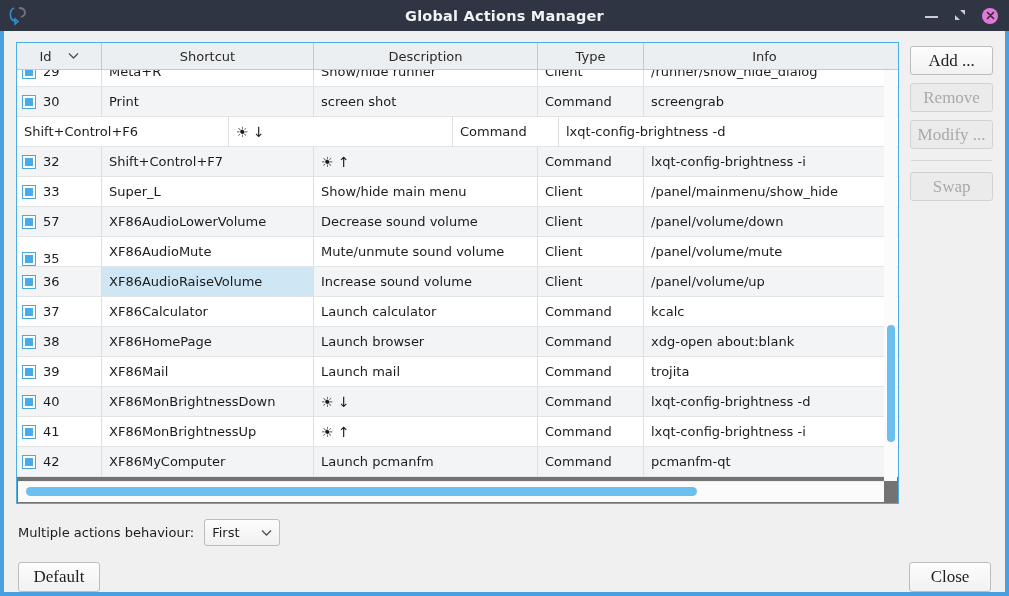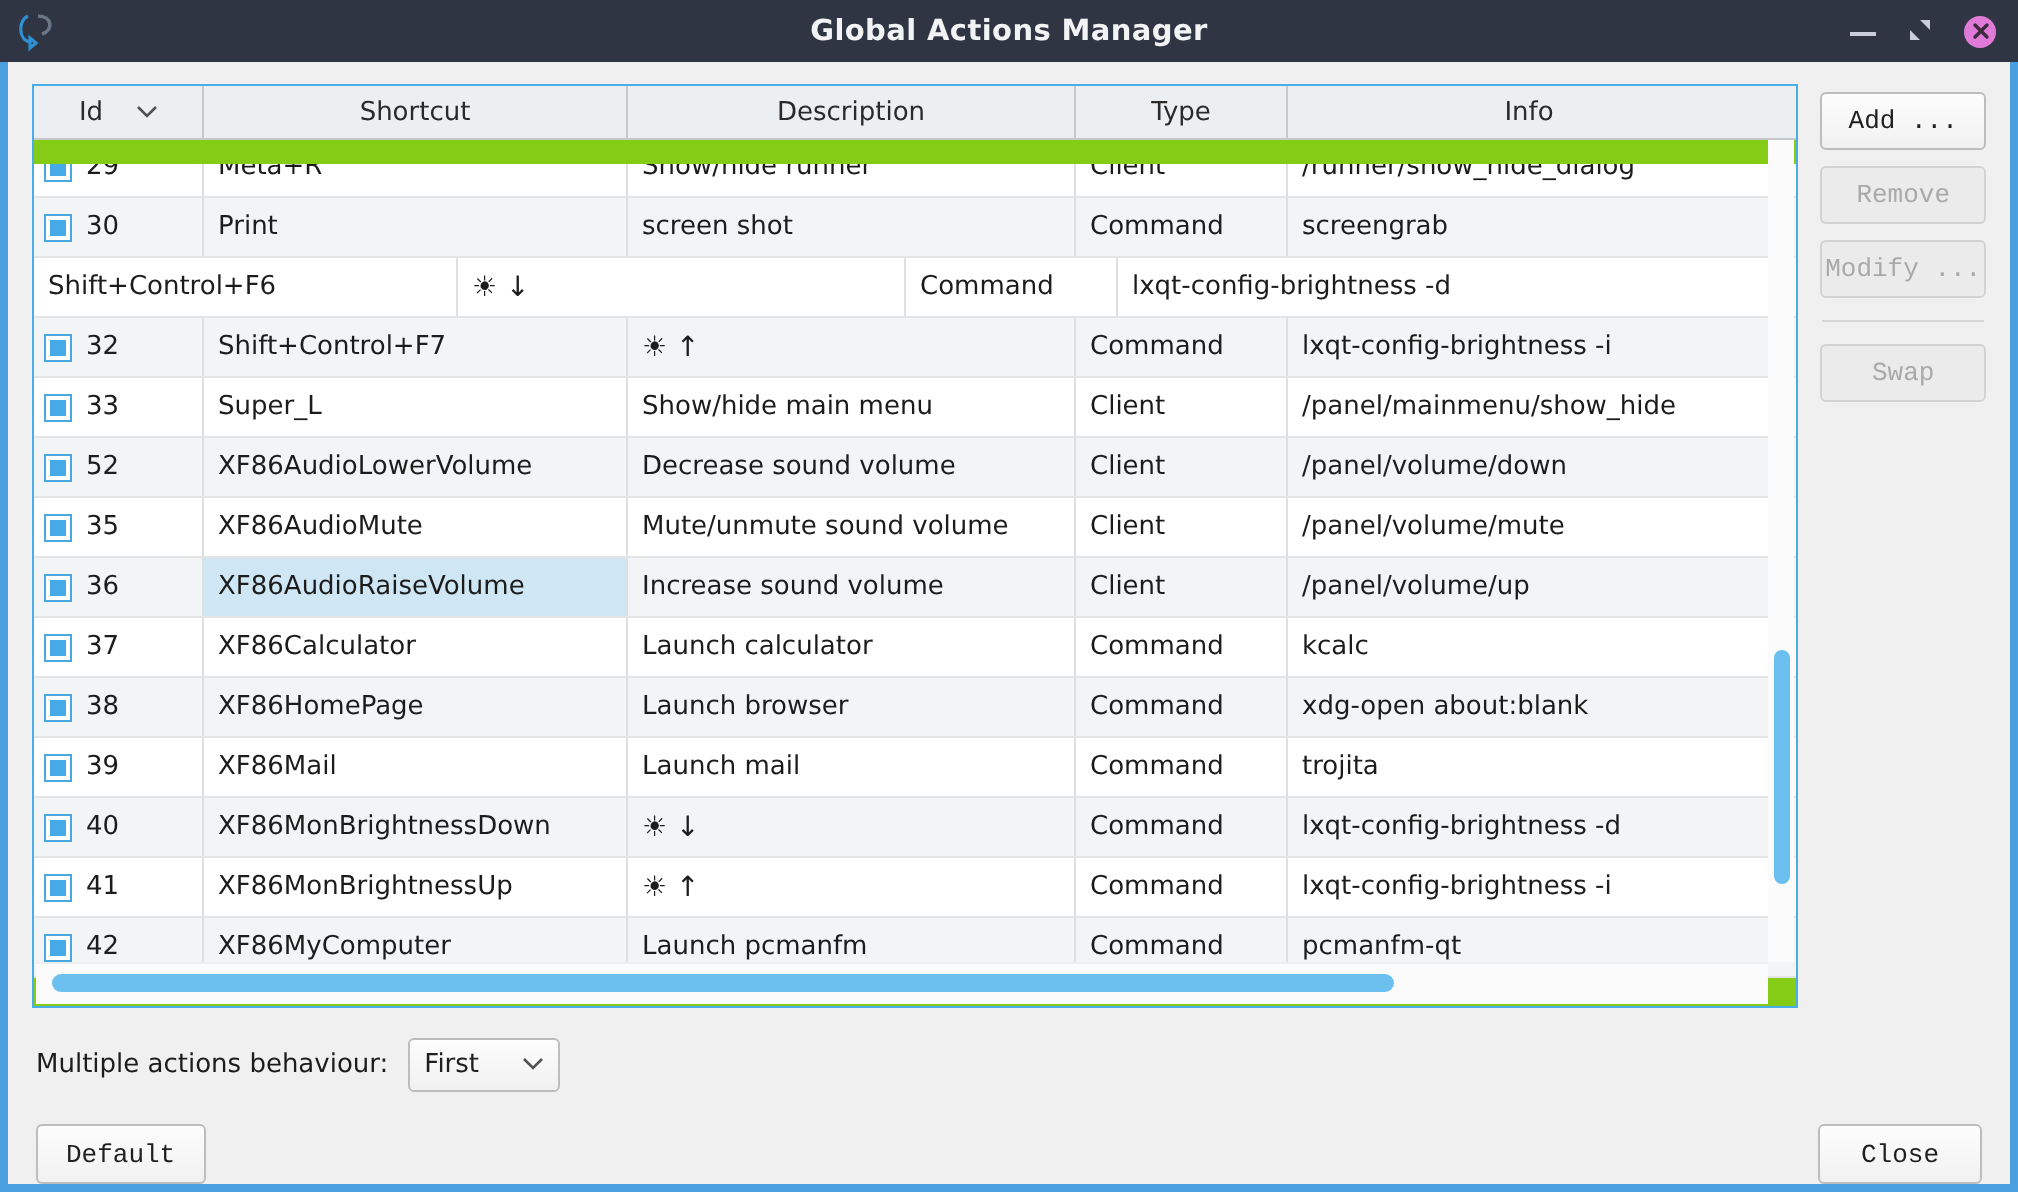--- a/index.html
+++ b/index.html
@@ -37,23 +37,23 @@
     width:16px;height:16px;border-radius:50%;background:#e07ad8;
     display:flex;align-items:center;justify-content:center;
   }
   .wc-close svg{display:block;}
   
   .body{flex:1 1 auto;display:flex;flex-direction:column;padding:11px 12px 0 12px;box-sizing:border-box;}
   .top-area{display:flex;gap:11px;align-items:flex-start;}
   
   .table-frame{
     width:896px;height:462px;box-sizing:border-box;
-    border:1px solid #49aee8;background:#84cc16;
+    border:1px solid #49aee8;background:#737373;
     position:relative;overflow:hidden;
-    display:flex;flex-direction:column;gap:12px;
+    display:flex;flex-direction:column;
   }
   .thead{
     display:flex;height:26px;flex:0 0 26px;background:#eceff1;
     border-bottom:1px solid #c6c9cc;
   }
   .th{
     display:flex;align-items:center;justify-content:center;
     font-size:13px;color:#2a2a2a;
     border-right:1px solid #c6c9cc;box-sizing:border-box;
     height:100%;position:relative;background:#eceff1;
@@ -92,21 +92,21 @@
   }
   .hthumb{
     position:absolute;top:5px;left:8px;width:77.5%;height:9px;border-radius:5px;background:#6cc0ef;cursor:pointer;
   }
   
   .side{display:flex;flex-direction:column;gap:8px;width:84px;padding-top:4px;}
   .btn{
     height:29px;box-sizing:border-box;
     background:linear-gradient(#fdfdfd,#f1f1f1);
     border:1px solid #bdbdbd;border-radius:3px;
-    font-size:13px;color:#1f1f1f;font-family:Liberation Mono, monospace;
+    font-size:17px;color:#1f1f1f;font-family:Liberation Serif, serif;
     display:flex;align-items:center;justify-content:center;cursor:pointer;
   }
   .btn.disabled{
     background:#ebebeb;border-color:#d2d2d2;color:#a9a9a9;cursor:default;
   }
   .sep{height:1px;background:#d6d6d6;margin:3px 1px;}
   
   .behaviour{display:flex;align-items:center;gap:10px;margin-top:15px;padding-left:2px;}
   .behaviour-label{font-size:13px;color:#1c1c1c;}
   .combo{
@@ -273,37 +273,37 @@
                 </div>
                 <div class="cell last" style="width: 241px;">
                   <span>/panel/mainmenu/show_hide</span>
                 </div>
               </div>
               <div class="row alt">
                 <div class="cell id" style="width: 85px;">
                   <span class="sq">
                     <i></i>
                   </span>
-                  <span>52</span>
+                  <span>57</span>
                 </div>
                 <div class="cell" style="width: 212px;">
                   <span>XF86AudioLowerVolume</span>
                 </div>
                 <div class="cell" style="width: 224px;">
                   <span>Decrease sound volume</span>
                 </div>
                 <div class="cell" style="width: 106px;">
                   <span>Client</span>
                 </div>
                 <div class="cell last" style="width: 241px;">
                   <span>/panel/volume/down</span>
                 </div>
               </div>
               <div class="row">
-                <div class="cell id" style="width: 85px;">
+                <div class="cell id" style="width: 85px; align-items: flex-end;">
                   <span class="sq">
                     <i></i>
                   </span>
                   <span>35</span>
                 </div>
                 <div class="cell" style="width: 212px;">
                   <span>XF86AudioMute</span>
                 </div>
                 <div class="cell" style="width: 224px;">
                   <span>Mute/unmute sound volume</span>

